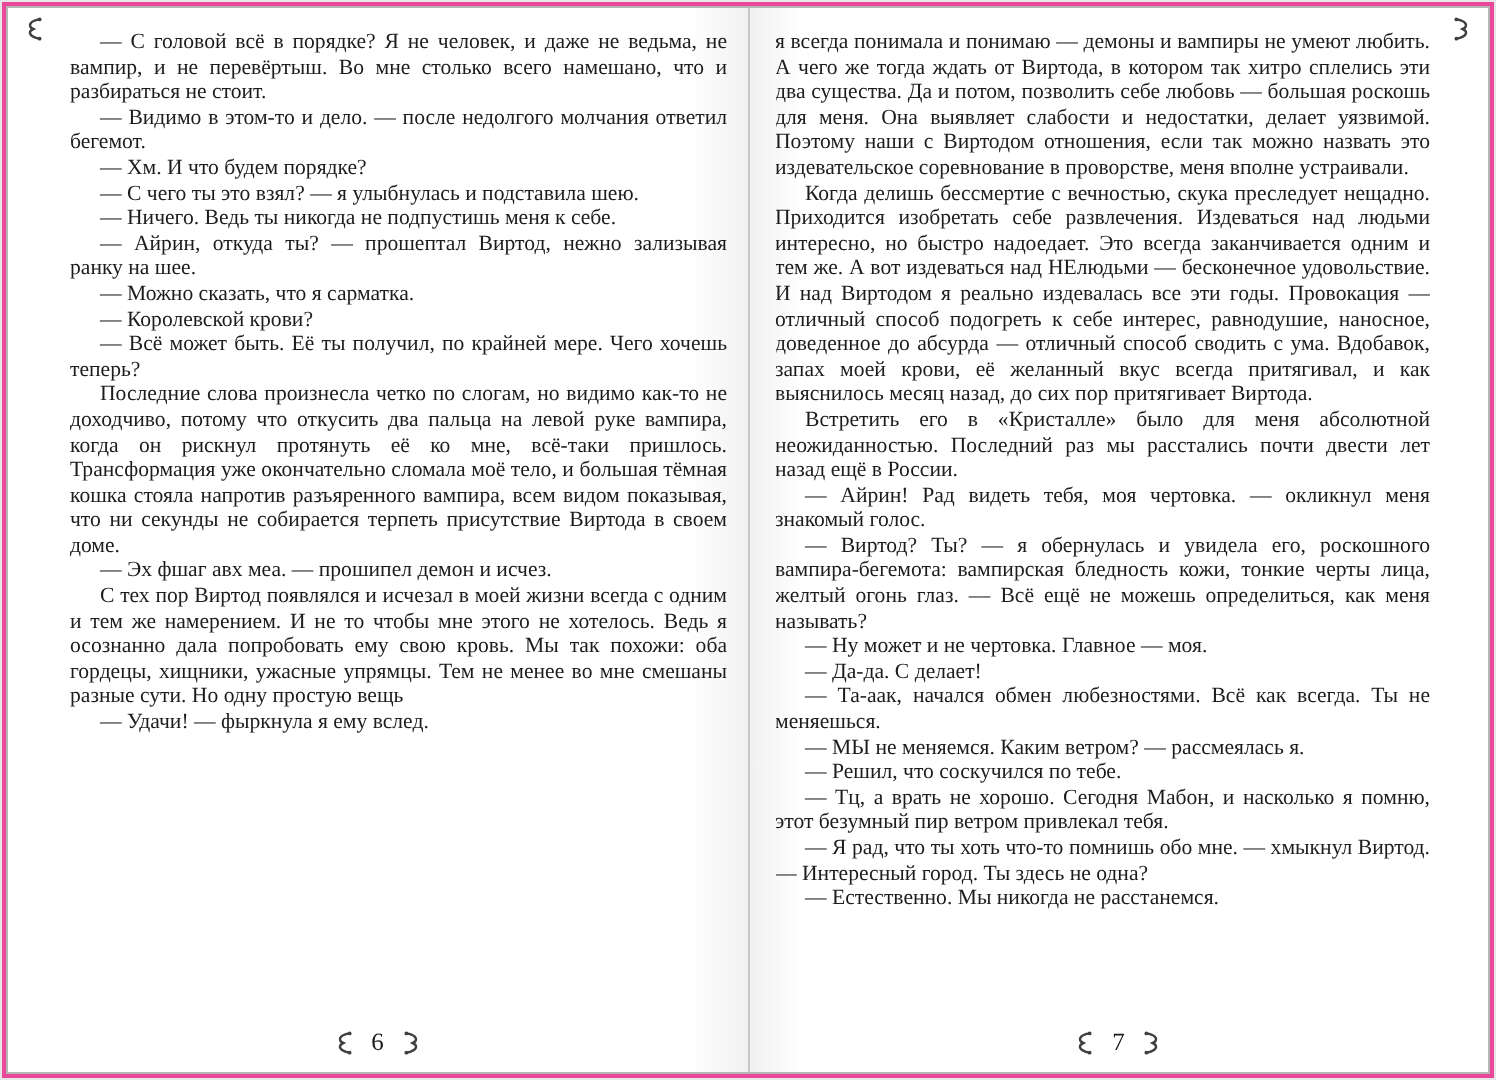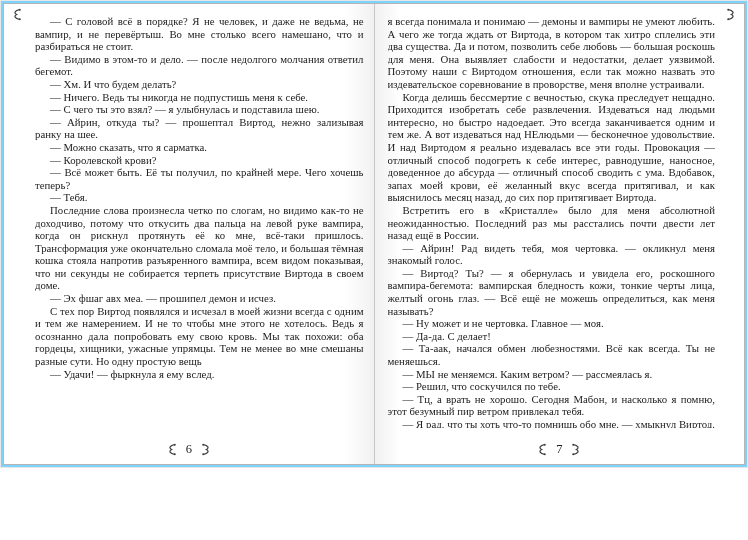--- a/index.html
+++ b/index.html
@@ -1,16 +1,16 @@
 <!DOCTYPE html>
 <html><head>
 <meta charset="utf-8">
 <style>
   html,body{margin:0;padding:0;background:#ffffff;}
-  .screen{position:relative;width:748px;height:468px;background:#7dd3fc;
+  .screen{position:relative;width:748px;height:540px;background:#ec4899;
     box-shadow:inset 0 0 0 1px #e7e7e7;
     font-family:"Liberation Serif","DejaVu Serif",serif;color:#1c1c1c;overflow:hidden;}
   .spread{position:absolute;left:3px;top:3px;right:3px;bottom:3px;border:1px solid #b5b5b5;
     display:flex;background:#fff;}
   .corner{position:absolute;top:4px;color:#3f3f3f;z-index:3;display:inline-flex;}
   .corner.left{left:7px;}
   .corner.right{right:7px;transform:scaleX(-1);}
   .page{position:relative;flex:1;}
   .left-page{background:linear-gradient(to right,#ffffff 92%,#f1f1f1 100%);}
   .right-page{background:linear-gradient(to left,#ffffff 93%,#f1f1f1 100%);}
@@ -45,28 +45,27 @@
         <path d="M12.5 2 C5.5 3.2 3.8 7 8.2 9 C3.8 11 5.5 14.8 12.5 16" fill="none" stroke="currentColor" stroke-width="1.8" stroke-linecap="round"></path>
         <circle cx="12.8" cy="2" r="1.4" fill="currentColor"></circle>
         <circle cx="12.8" cy="16" r="1.4" fill="currentColor"></circle>
       </svg>
     </span>
 
     <div class="page left-page">
       <div class="page-text">
         <p class="para">— С головой всё в порядке? Я не человек, и даже не ведьма, не вампир, и не перевёртыш. Во мне столько всего намешано, что и разбираться не стоит.</p>
         <p class="para">— Видимо в этом-то и дело. — после недолгого молчания ответил бегемот.</p>
-        <p class="para">— Хм. И что будем делать?</p>
+        <p class="para">— Хм. И что будем порядке?</p>
+        <p class="para">— С чего ты это взял? — я улыбнулась и подставила шею.</p>
         <p class="para">— Ничего. Ведь ты никогда не подпустишь меня к себе.</p>
-        <p class="para">— С чего ты это взял? — я улыбнулась и подставила шею.</p>
         <p class="para">— Айрин, откуда ты? — прошептал Виртод, нежно зализывая ранку на шее.</p>
         <p class="para">— Можно сказать, что я сарматка.</p>
         <p class="para">— Королевской крови?</p>
         <p class="para">— Всё может быть. Её ты получил, по крайней мере. Чего хочешь теперь?</p>
-        <p class="para">— Тебя.</p>
         <p class="para">Последние слова произнесла четко по слогам, но видимо как-то не доходчиво, потому что откусить два пальца на левой руке вампира, когда он рискнул протянуть её ко мне, всё-таки пришлось. Трансформация уже окончательно сломала моё тело, и большая тёмная кошка стояла напротив разъяренного вампира, всем видом показывая, что ни секунды не собирается терпеть присутствие Виртода в своем доме.</p>
         <p class="para">— Эх фшаг авх меа. — прошипел демон и исчез.</p>
         <p class="para">С тех пор Виртод появлялся и исчезал в моей жизни всегда с одним и тем же намерением. И не то чтобы мне этого не хотелось. Ведь я осознанно дала попробовать ему свою кровь. Мы так похожи: оба гордецы, хищники, ужасные упрямцы. Тем не менее во мне смешаны разные сути. Но одну простую вещь</p>
         <p class="para">— Удачи! — фыркнула я ему вслед.</p>
       </div>
       <div class="page-footer">
         <span class="orn">
           <svg viewBox="0 0 16 18" width="11" height="13" aria-hidden="true">
             <path d="M12.5 2 C5.5 3.2 3.8 7 8.2 9 C3.8 11 5.5 14.8 12.5 16" fill="none" stroke="currentColor" stroke-width="1.8" stroke-linecap="round"></path>
             <circle cx="12.8" cy="2" r="1.4" fill="currentColor"></circle>

